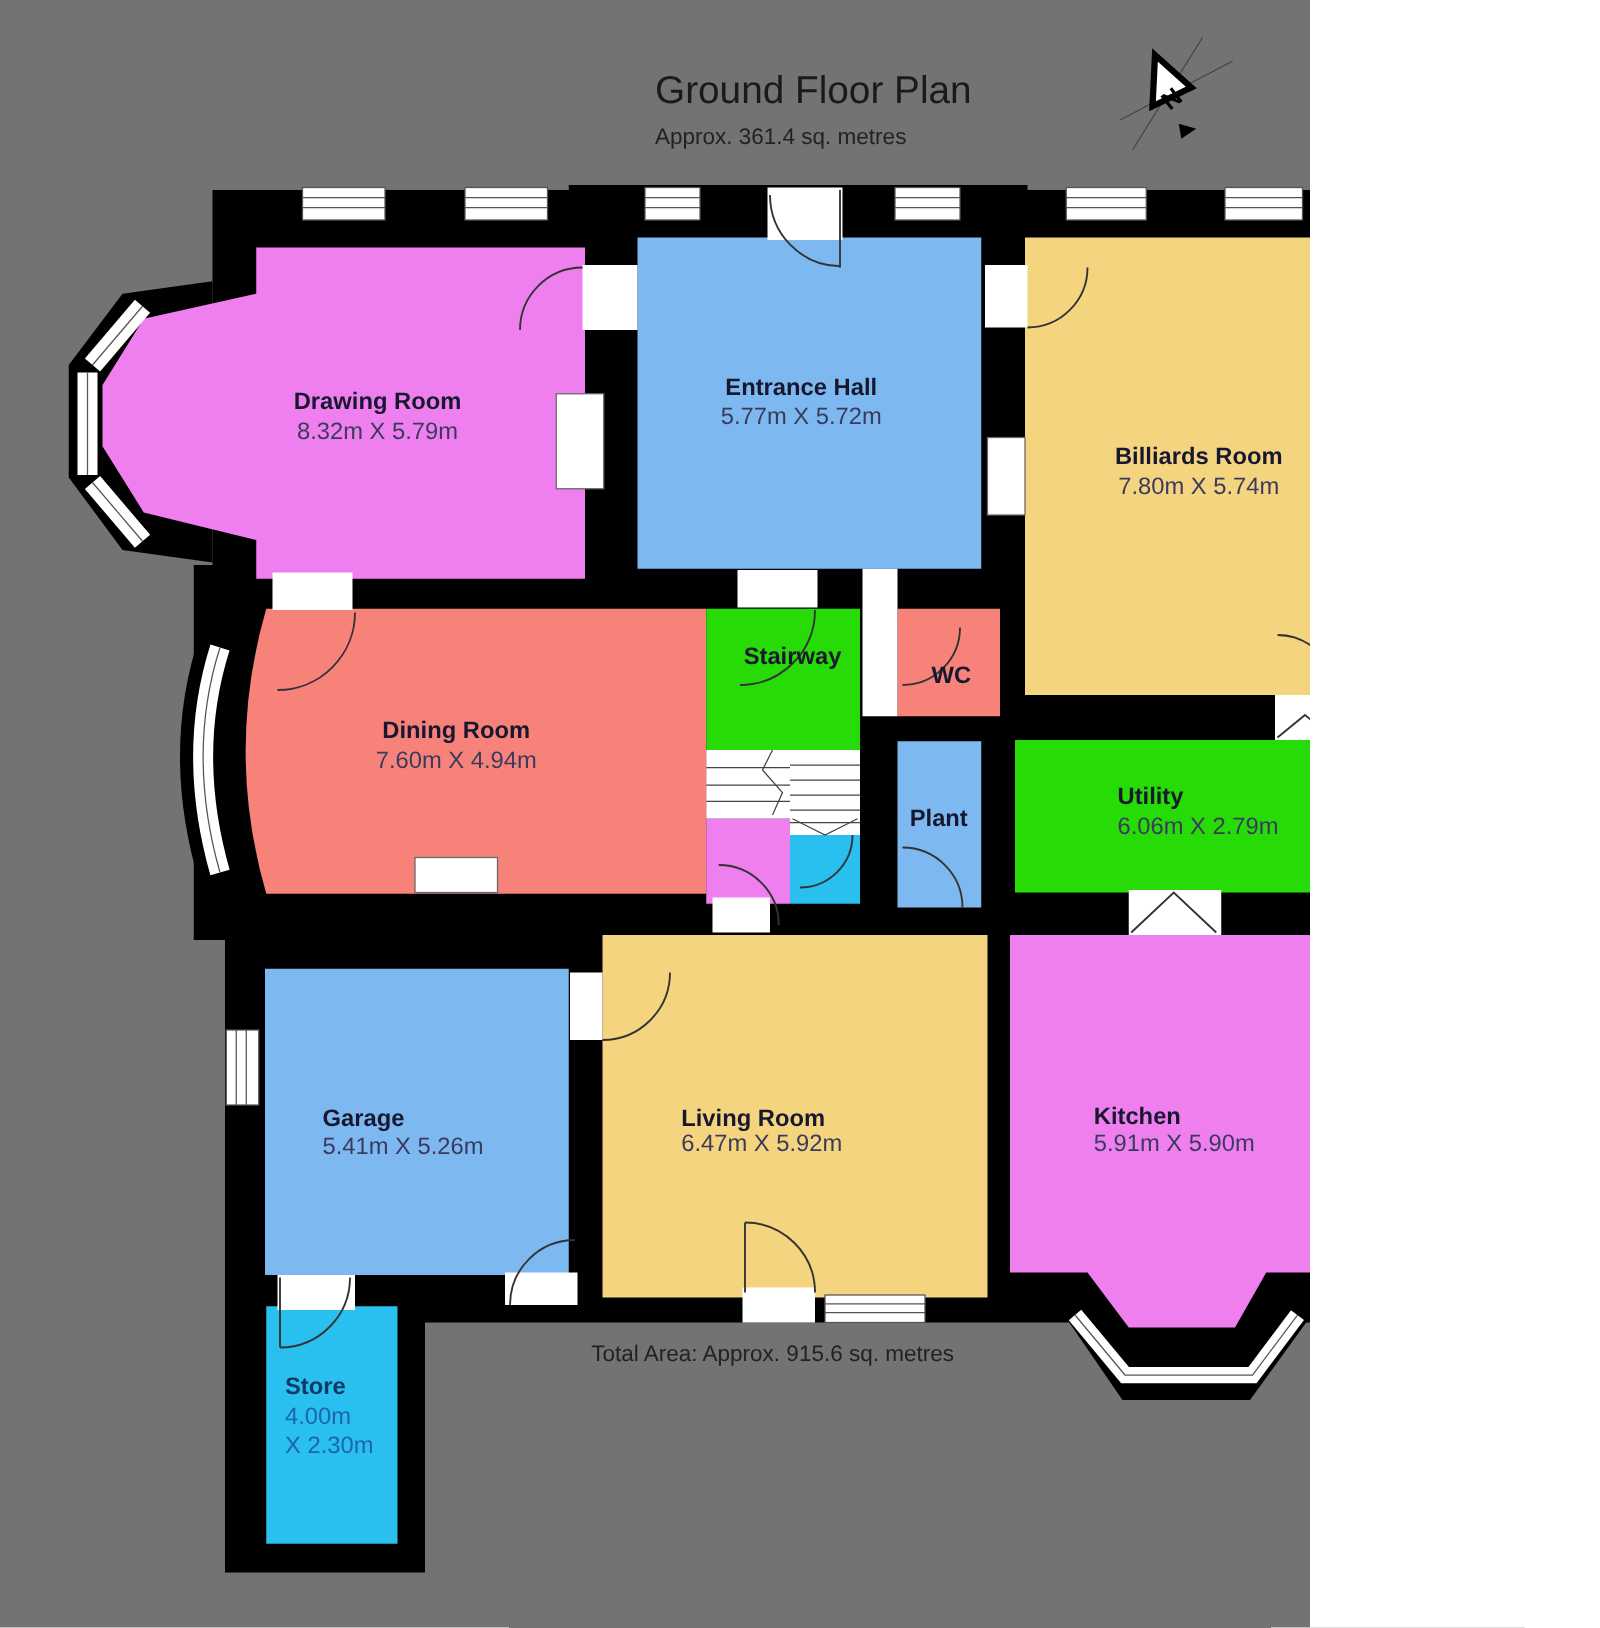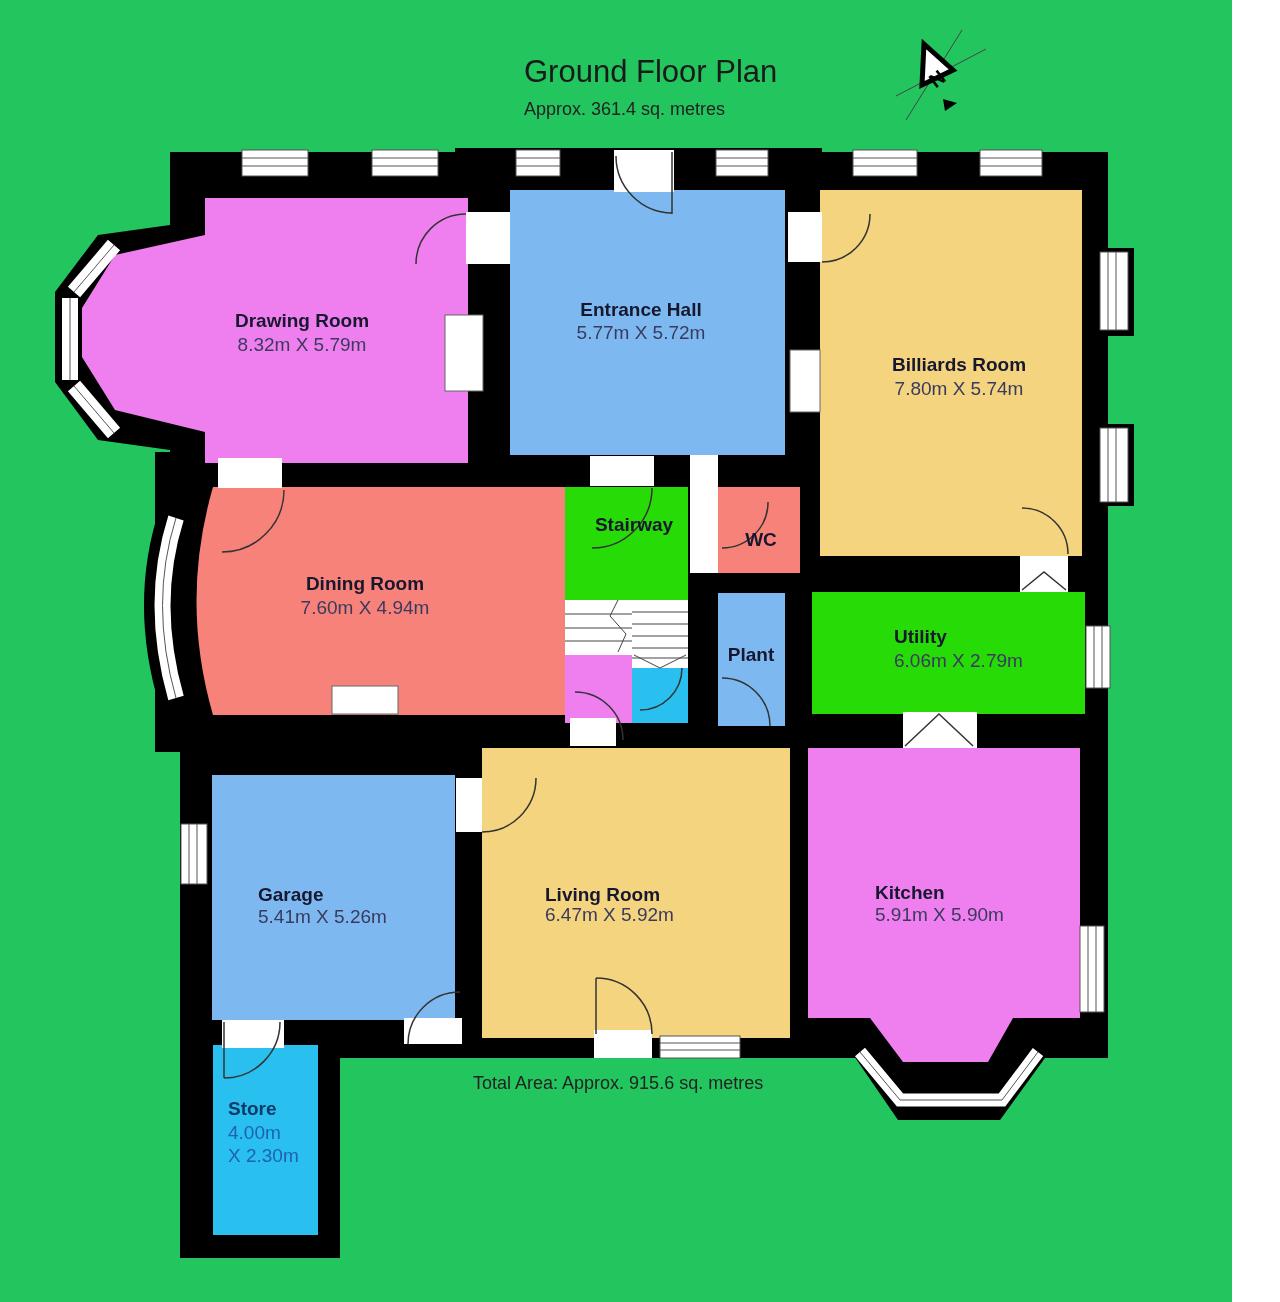--- a/index.html
+++ b/index.html
@@ -1,16 +1,16 @@
 <!DOCTYPE html>
 <html><head>
 <meta charset="utf-8">
 <style>
   html,body{margin:0;padding:0;background:#fff;}
-  .stage{position:relative;width:1232px;height:1302px;background:#22c55e;overflow:hidden;}
+  .stage{position:relative;width:1048px;height:1302px;background:#737373;overflow:hidden;}
   svg{display:block;}
   text{font-family:"Liberation Sans","DejaVu Sans",sans-serif;}
   .title-text{font-size:31px;fill:#1a1a1a;}
   .subtitle-text{font-size:18px;fill:#222;}
   .total-text{font-size:18px;fill:#222;}
   .room-name{font-size:19px;font-weight:bold;fill:#17172f;}
   .room-dims{font-size:19px;fill:#3a3a5e;}
   .store-name{fill:#0e3a68;}
   .store-dims{fill:#1d63ad;}
   .ctr{text-anchor:middle;}

